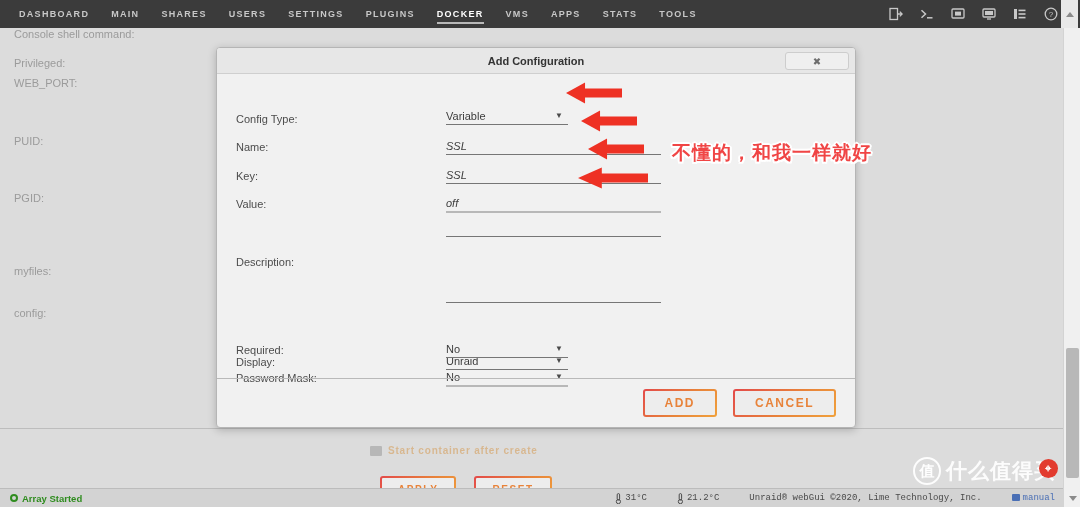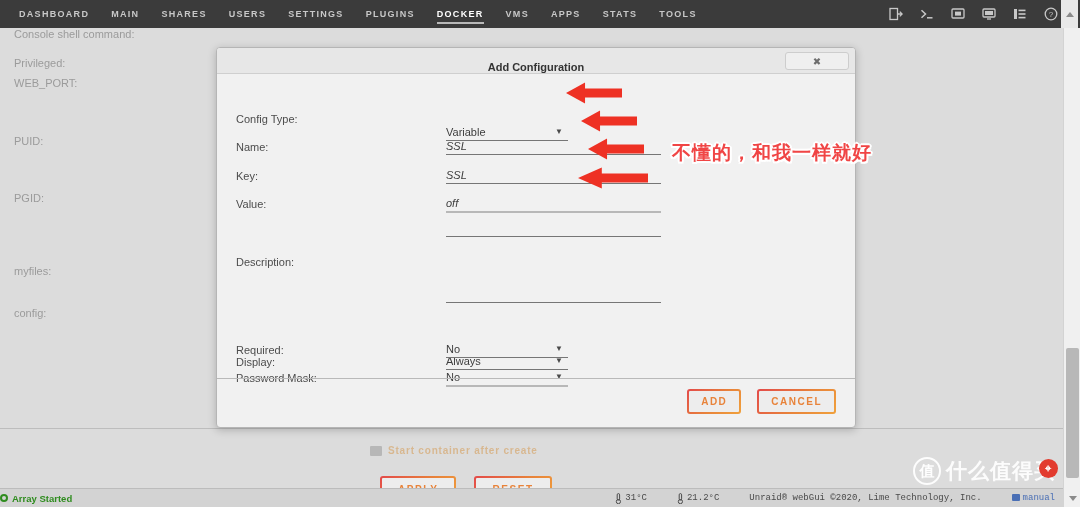--- a/index.html
+++ b/index.html
@@ -177,22 +177,22 @@
     position: relative;
     border: 2px solid transparent;
     background-image:
       linear-gradient(#ededed, #ededed),
       linear-gradient(135deg, #e34a4a 0%, #e8833a 55%, #f0a13c 100%);
     background-origin: border-box;
     background-clip: padding-box, border-box;
     text-align: center;
   }
   .ubtn.small {
-    padding: 5px 12px;
-    font-size: 10px;
+    padding: 5px 20px;
+    font-size: 12px;
     letter-spacing: 1.5px;
   }
 
   
   .modal {
     position: absolute;
     left: 216px;
     top: 47px;
     width: 640px;
     height: 381px;
@@ -202,21 +202,21 @@
     box-shadow: 0 2px 9px rgba(0,0,0,0.22);
   }
 
   .modal-titlebar {
     position: relative;
     height: 26px;
     background: #e7e7e7;
     border-bottom: 1px solid #cfcfcf;
     border-radius: 3px 3px 0 0;
     display: flex;
-    align-items: flex-end;
+    align-items: center;
     justify-content: center;
   }
   .modal-title {
     font-size: 11px;
     font-weight: bold;
     color: #333333;
   }
   .modal-close {
     position: absolute;
     right: 6px;
@@ -366,20 +366,21 @@
     background: #d3d3d3;
     border-top: 1px solid #bcbcbc;
     display: flex;
     align-items: center;
     font-size: 9.5px;
   }
   .sb-left {
     display: flex;
     align-items: center;
     gap: 4px;
+    padding-left: 10px;
     color: #2f8c1f;
     font-weight: bold;
   }
   .sb-dot {
     width: 8px; height: 8px;
     border-radius: 50%;
     border: 2px solid #2f8c1f;
     background: #d3d3d3;
   }
   .sb-right {
@@ -548,21 +549,21 @@
 
       <div class="form-row" style="top:177px">
         <div class="form-label">Description:</div>
       </div>
       <div class="desc-field" style="top:162px">
         <div class="topline"></div>
         <div class="botline"></div>
       </div>
     <div class="form-row" style="top: 34px;">
           <div class="form-label">Config Type:</div>
-          <div class="field sel" style="top: 16px;">
+          <div class="field sel" style="top: 0;">
             <div class="fv">Variable</div>
             <div class="fcaret">▼</div>
             <div class="fline"></div>
           </div>
         </div>
         <div class="form-row" style="top: 62px;">
           <div class="form-label">Name:</div>
           <div class="field txt" style="top: 2px;">
             <div class="fv">SSL</div>
             <div class="fline"></div>
@@ -578,21 +579,21 @@
         <div class="form-row" style="top: 119px;">
           <div class="form-label">Value:</div>
           <div class="field txt" style="top: 2px;">
             <div class="fv">off</div>
             <div class="fline thick"></div>
           </div>
         </div>
         <div class="form-row" style="top: 236px; margin-top: 41px;">
           <div class="form-label">Display:</div>
           <div class="field sel" style="top: 2px;">
-            <div class="fv">Always</div>
+            <div class="fv">Unraid</div>
             <div class="fcaret">▼</div>
             <div class="fline"></div>
           </div>
         </div>
         <div class="form-row" style="top: 265px;">
           <div class="form-label">Required:</div>
           <div class="field sel" style="top: 2px;">
             <div class="fv">No</div>
             <div class="fcaret">▼</div>
             <div class="fline"></div>

